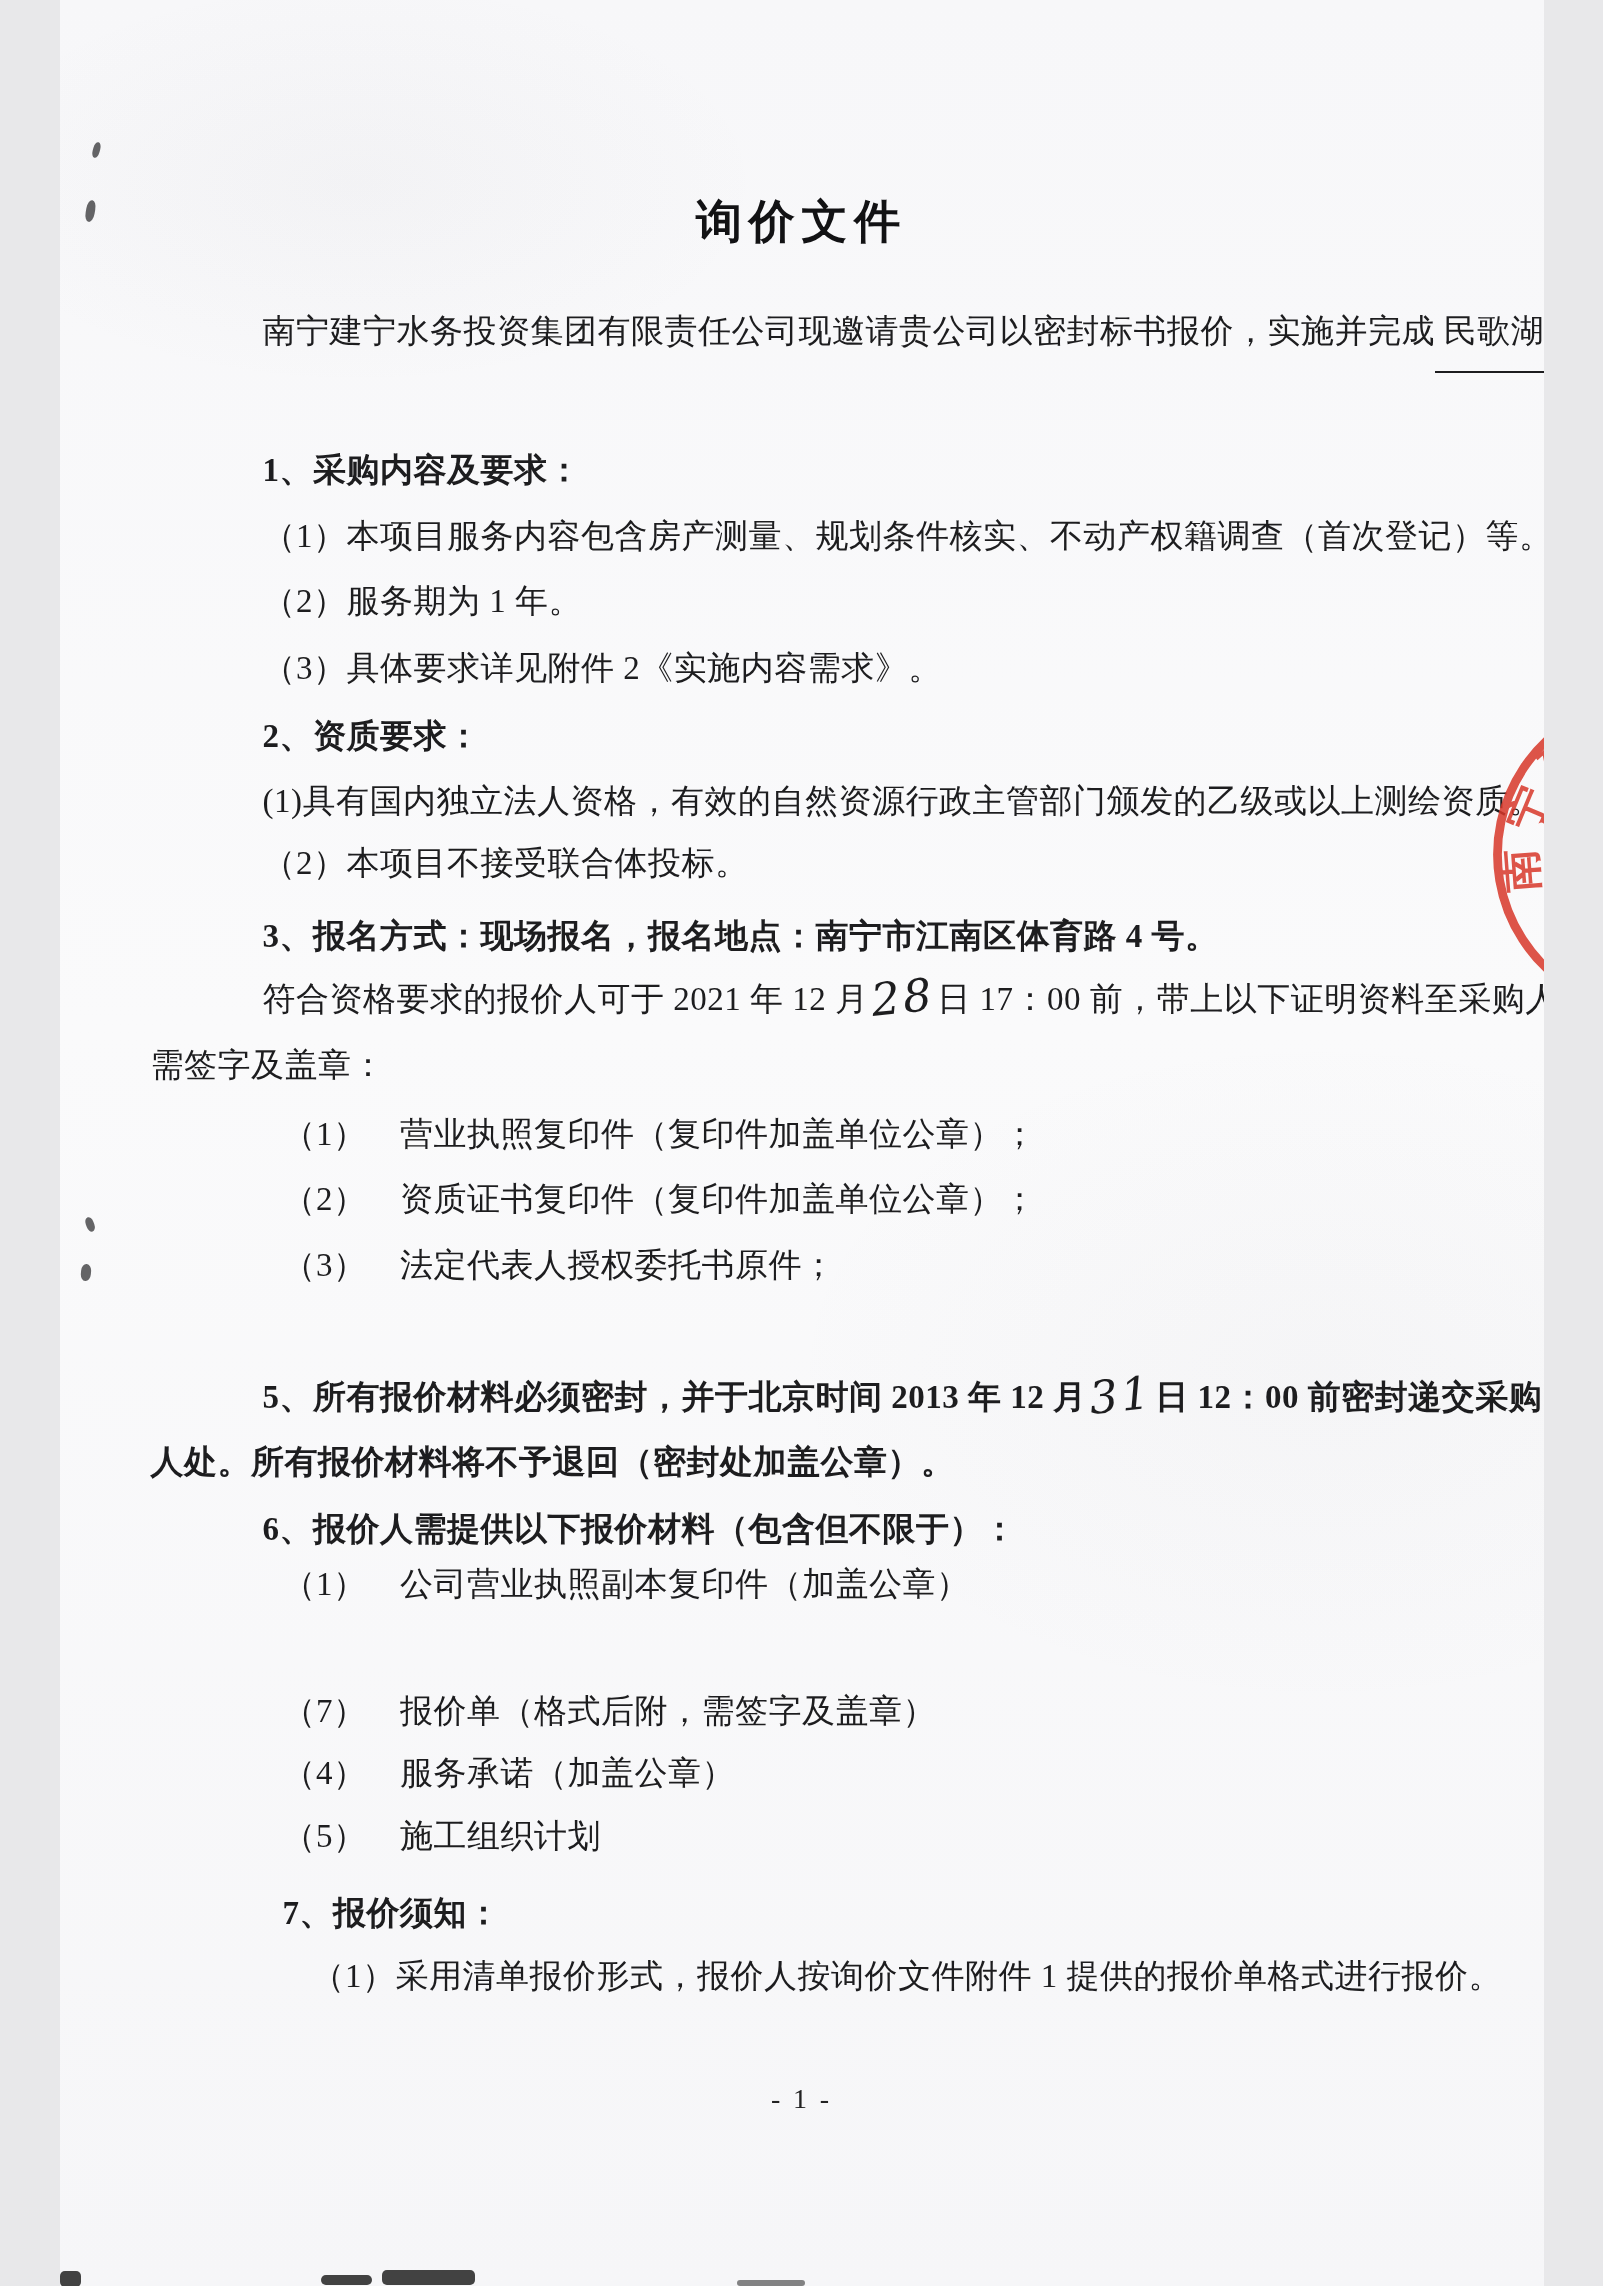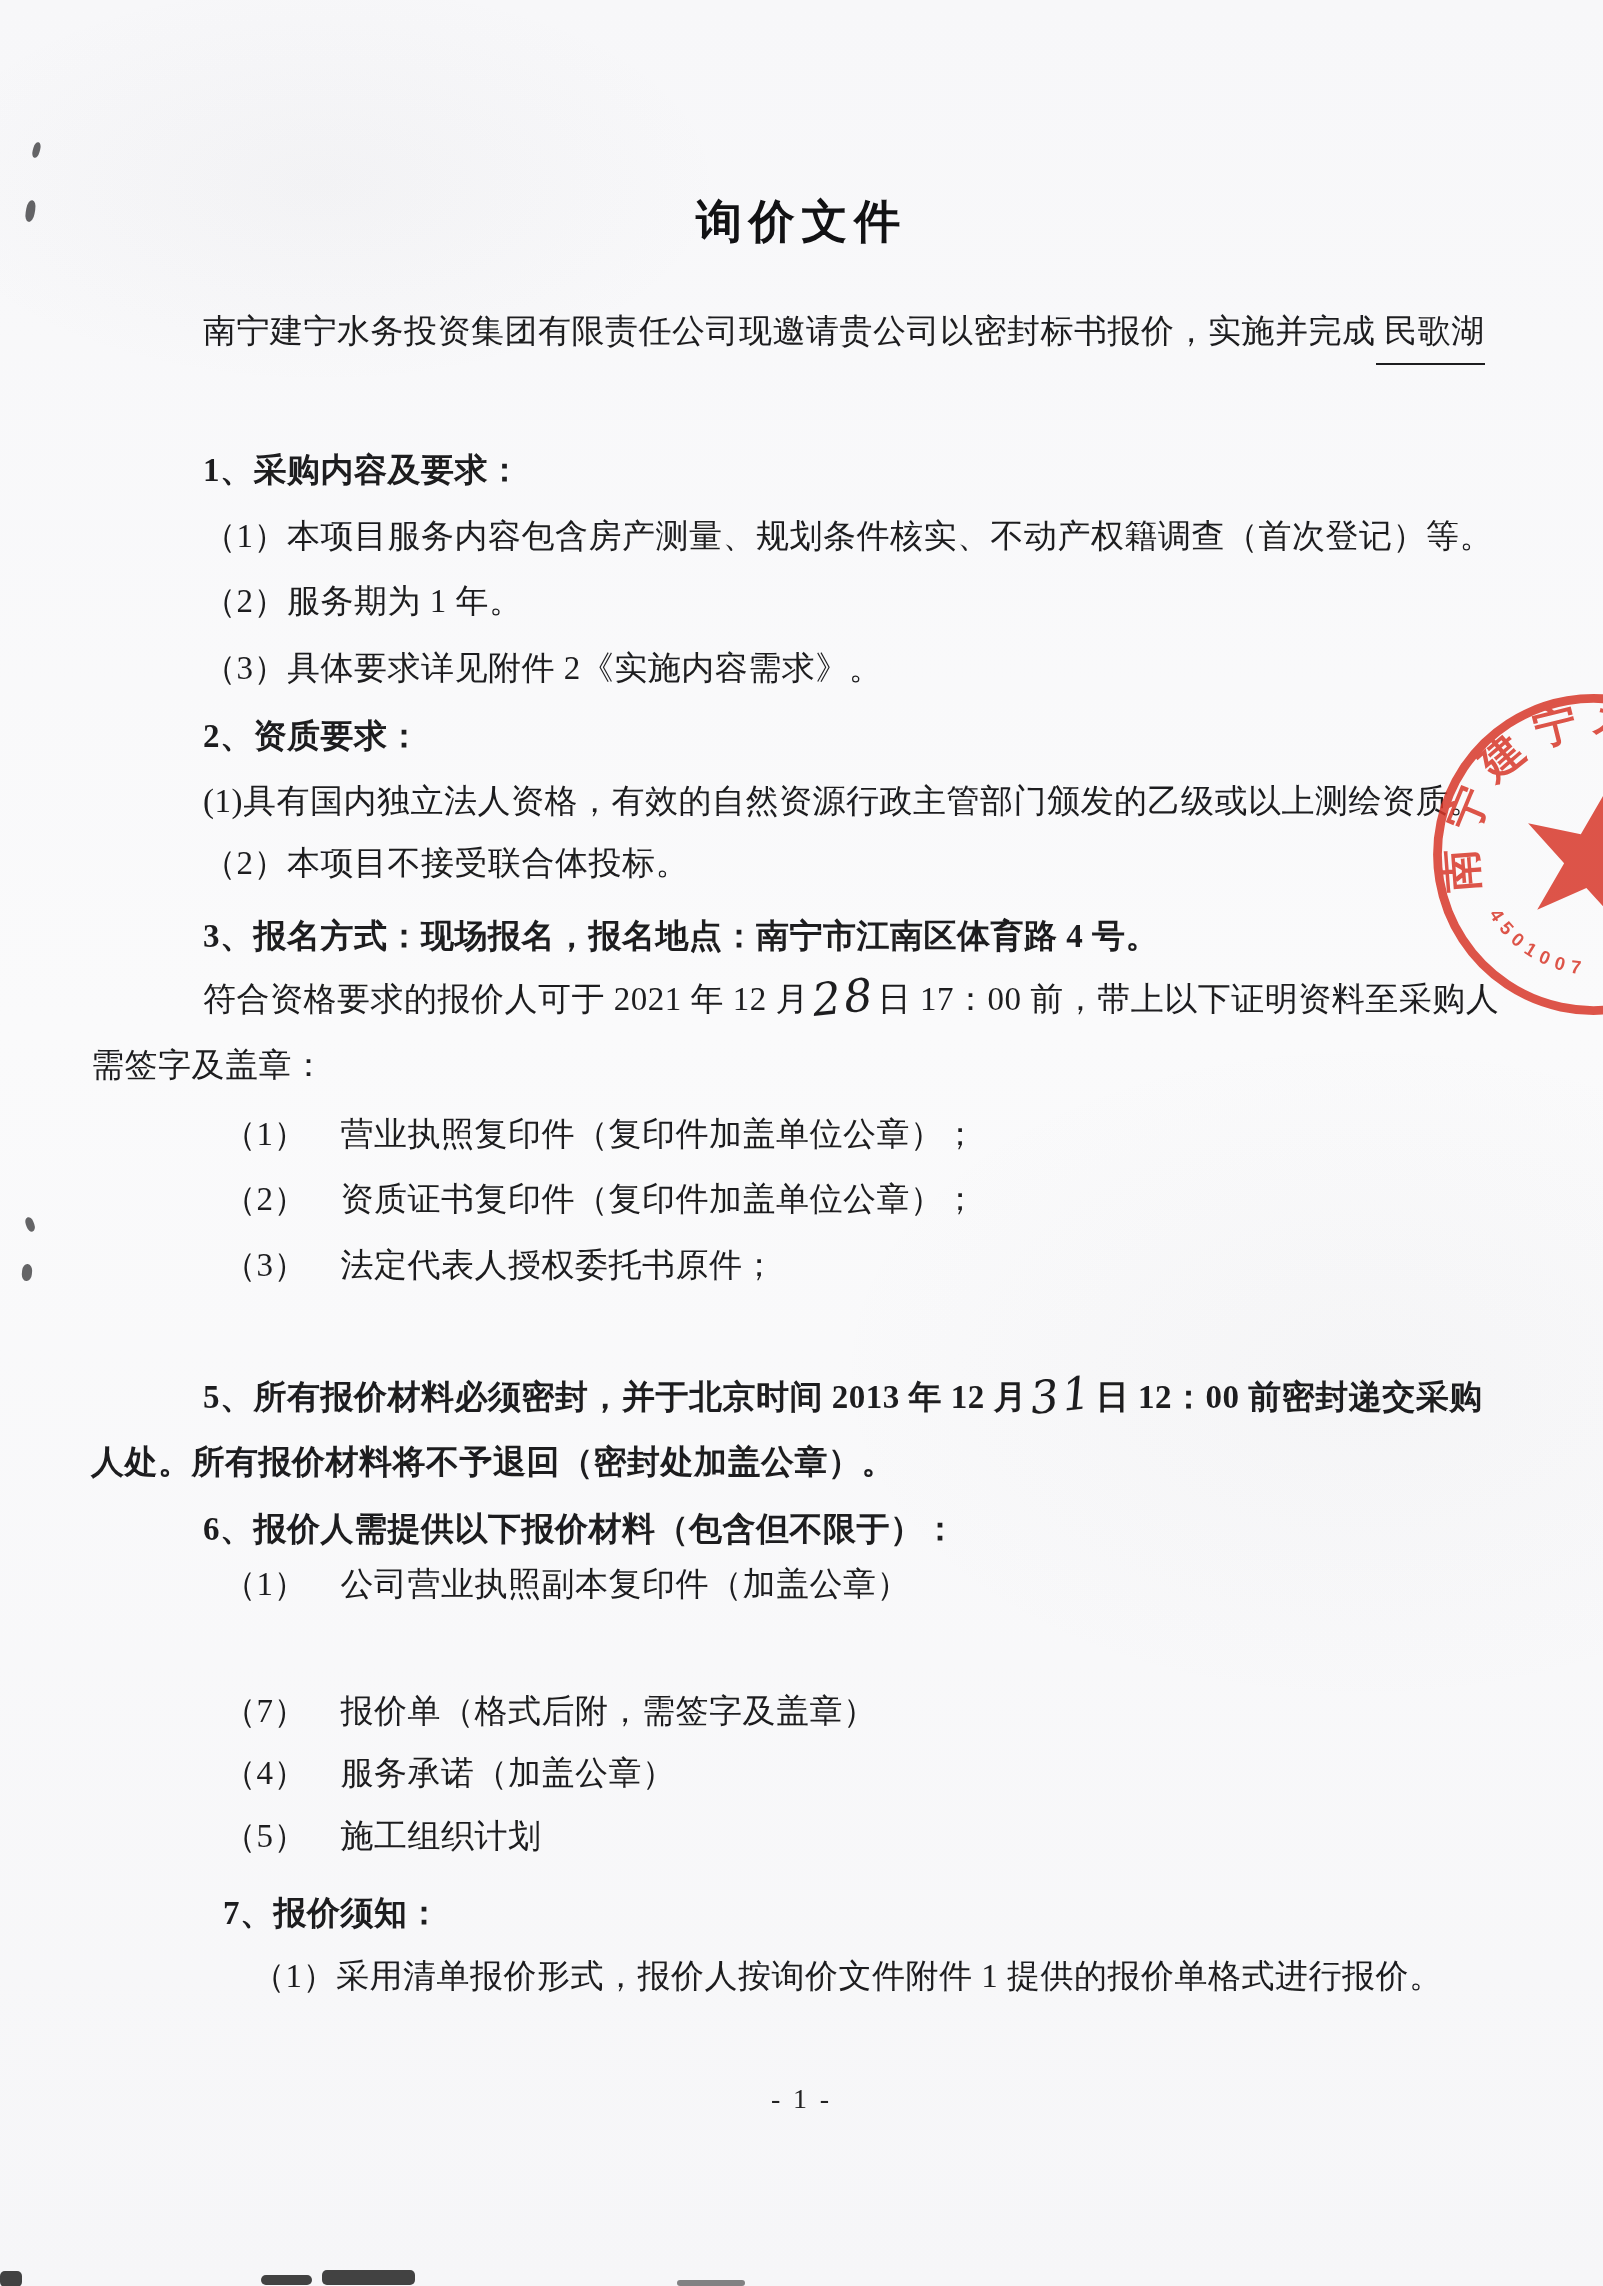--- a/index.html
+++ b/index.html
@@ -1,18 +1,18 @@
 <!DOCTYPE html>
 <html><head>
 <meta charset="utf-8">
 <style>
   html,body { margin:0; padding:0; background:#e8e8ea; }
   .page {
     position:relative;
-    width:1603px; height:2287px;
+    width:1484px; height:2287px;
     margin:0 auto;
     background:#f9f9fb;
     background-image:
       radial-gradient(ellipse 585px 293px at 20% 8%, rgba(120,120,130,0.04), rgba(0,0,0,0) 70%),
       radial-gradient(ellipse 780px 488px at 85% 60%, rgba(120,120,130,0.03), rgba(0,0,0,0) 70%),
       linear-gradient(180deg,#f7f7f9 0%,#fafafb 45%,#f6f6f8 100%);
     overflow:hidden;
     font-family:"Liberation Serif","DejaVu Serif",serif;
     color:#1d1d1f;
   }
@@ -33,21 +33,21 @@
     top:191px; left:0; width:100%;
     text-align:center;
     font-family:"Liberation Sans","DejaVu Sans",sans-serif;
     font-weight:700;
     font-size:46px;
     letter-spacing:6.8px;
     color:#121214;
   }
   .ul {
     border-bottom:2.4px solid #1d1d1f;
-    padding-bottom:14px;
+    padding-bottom:22px;
     margin-top:13px;
   }
   .hand {
     display:inline-block;
     font-family:"DejaVu Serif",serif;
     font-style:italic;
     font-weight:500;
     font-size:45px;
     line-height:33px;
     letter-spacing:2.9px;

